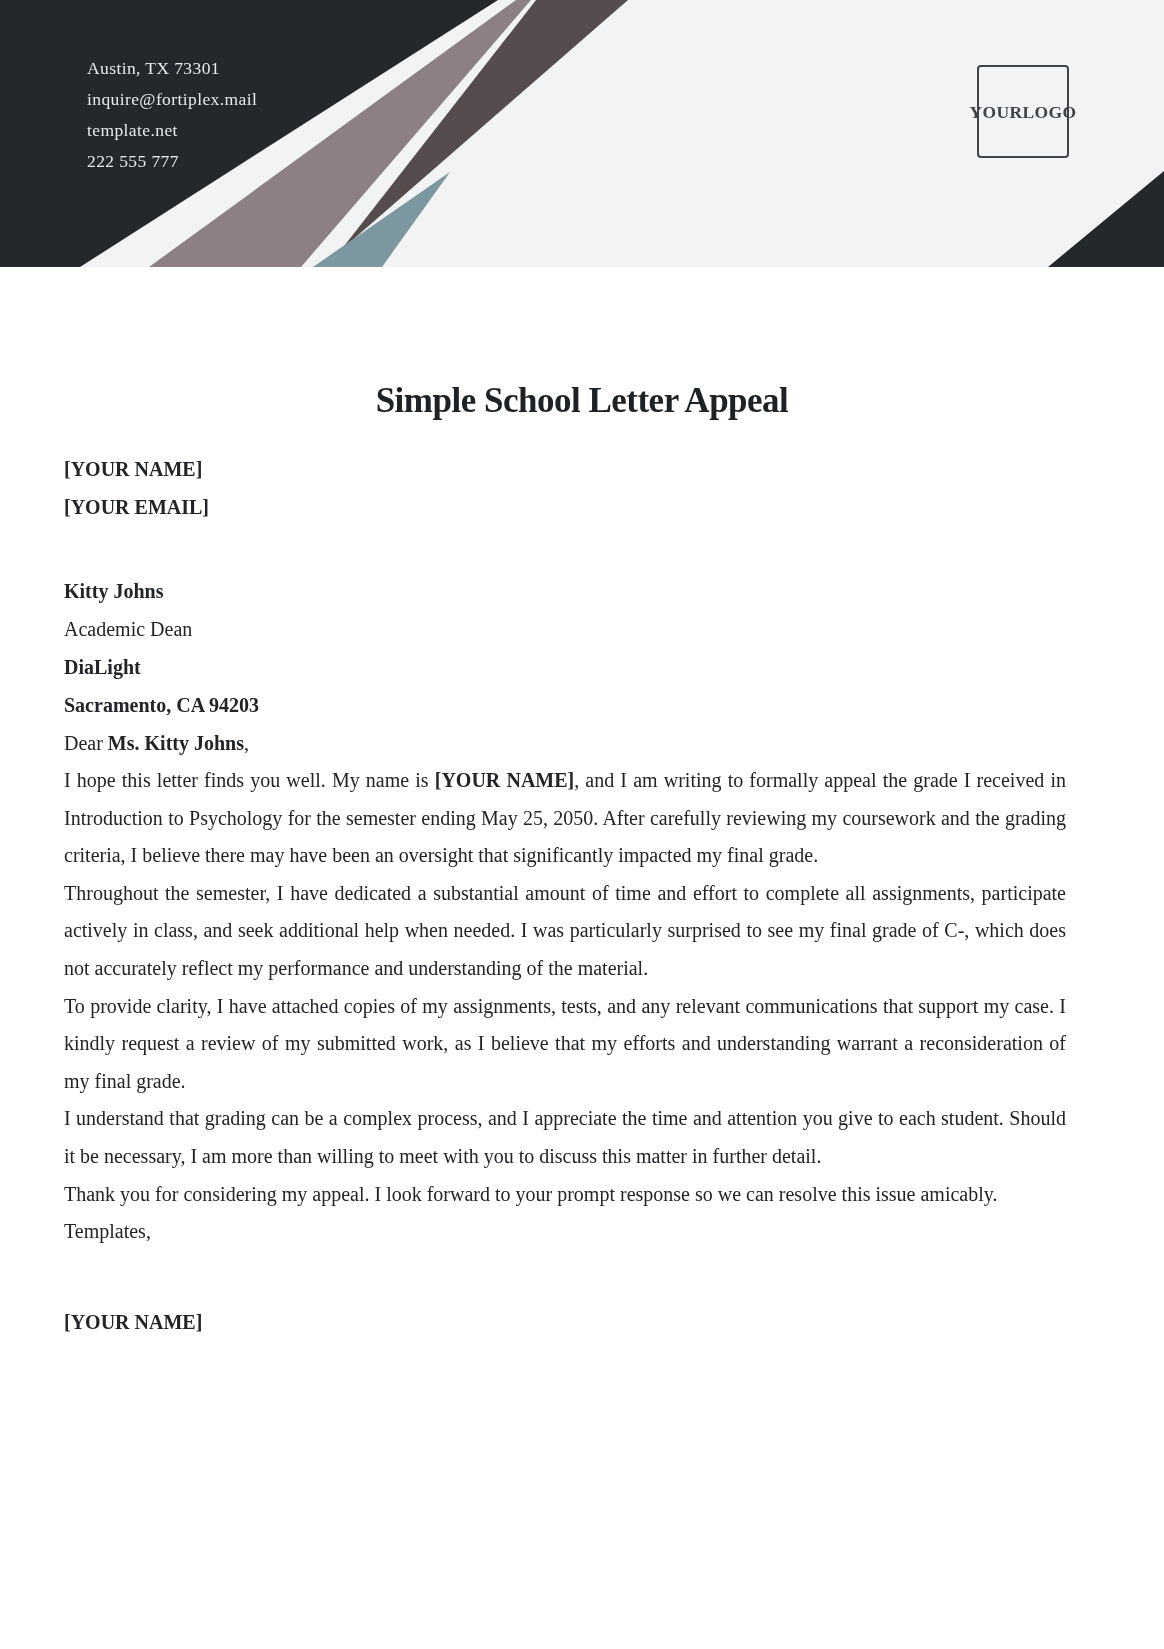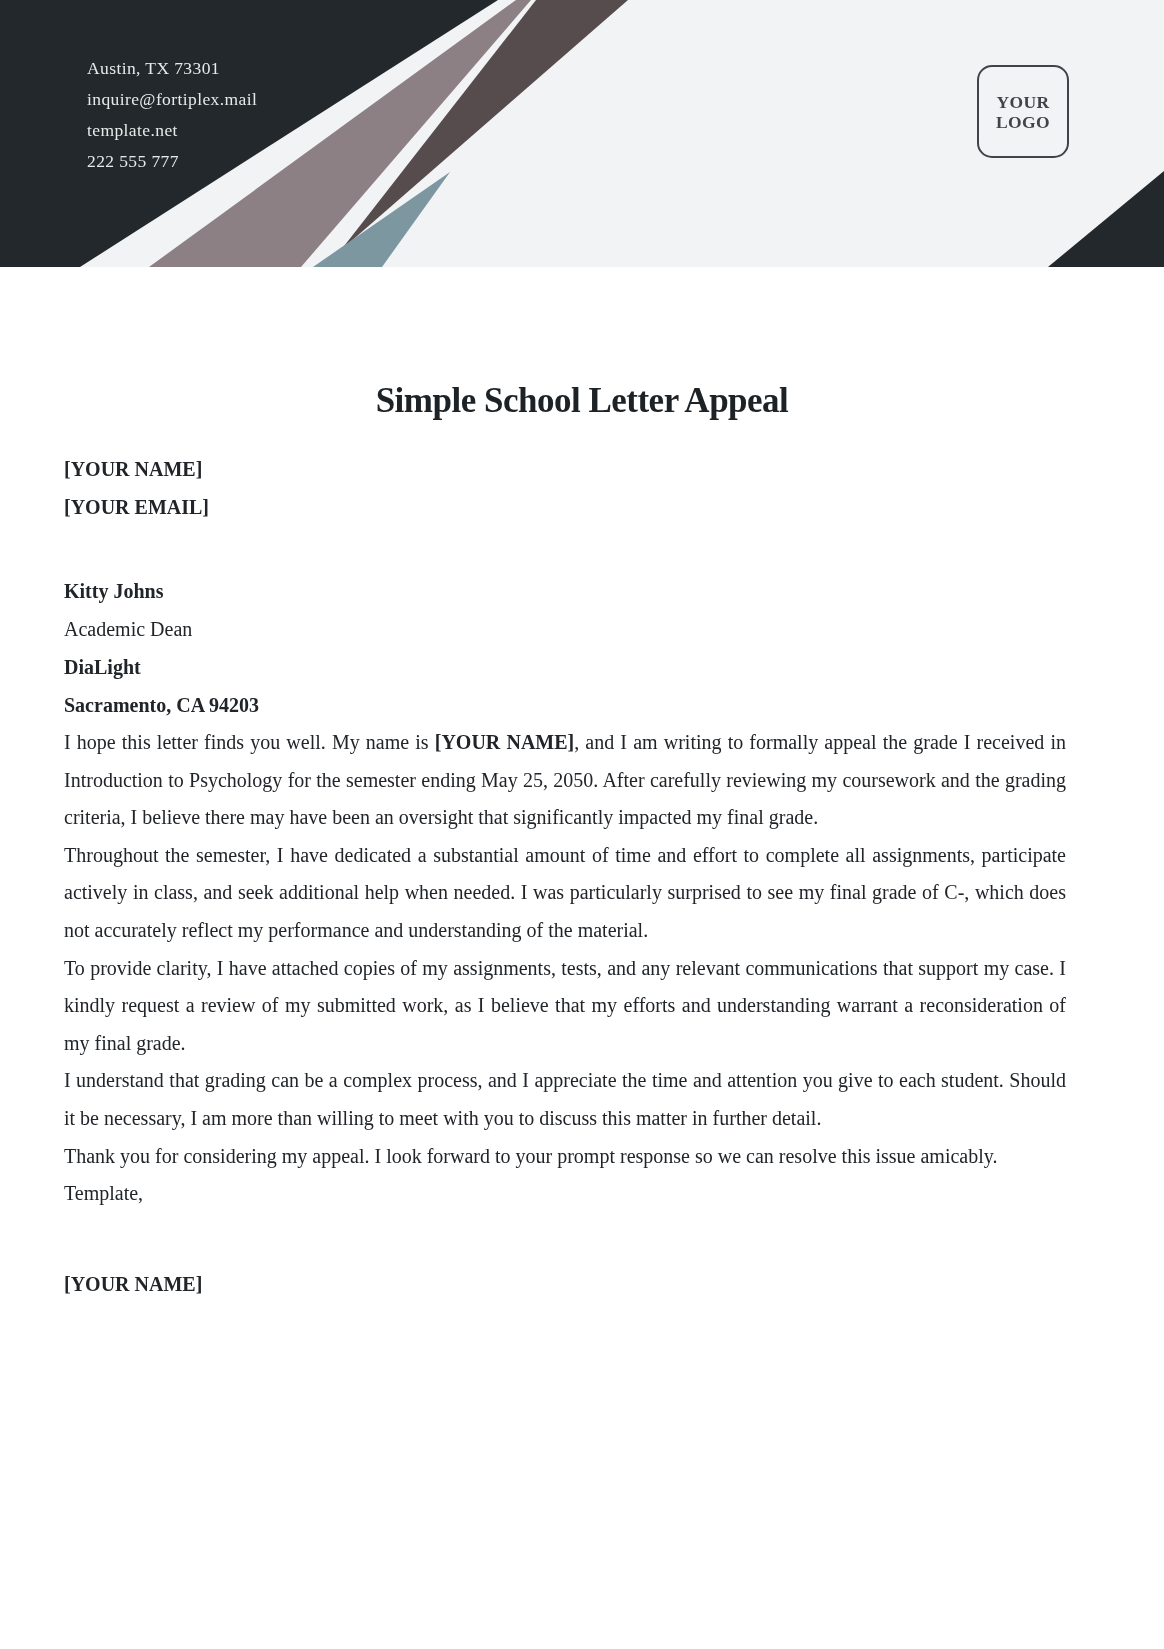--- a/index.html
+++ b/index.html
@@ -35,22 +35,22 @@
     position:absolute;left:87px;top:53px;
     font-size:17.5px;line-height:31px;
     letter-spacing:.4px;
     color:var(--header_text);
     font-weight:400;
   }
   .logo-box{
     position:absolute;left:977px;top:65px;
     width:92px;height:93px;
     border:2px solid var(--logo_ink);
-    border-radius:15px;
-    display:flex;flex-direction:column;
+    border-radius:4px;
+    display:flex;flex-direction:row;
     align-items:center;justify-content:center;
     color:var(--logo_ink);
     font-size:17.5px;line-height:20px;
     font-weight:600;letter-spacing:.4px;
   }
   
   .title{
     margin:109px 0 0;
     text-align:center;
     font-size:35px;line-height:49px;
@@ -106,29 +106,30 @@
     <div class="sender">
       <div>[YOUR NAME]</div>
       <div>[YOUR EMAIL]</div>
     </div>
 
     <div class="recipient">
       <div class="b">Kitty Johns</div>
       <div>Academic Dean</div>
       <div class="b">DiaLight</div>
       <div class="b">Sacramento, CA 94203</div>
+      <div><span>Dear </span><strong>Ms. Kitty Johns</strong><span>,</span></div>
     </div>
 
     <div class="letter-body">
       <p><span>I hope this letter finds you well. My name is </span><strong>[YOUR NAME]</strong><span>, and I am writing to formally appeal the grade I received in Introduction to Psychology for the semester ending May 25, 2050. After carefully reviewing my coursework and the grading criteria, I believe there may have been an oversight that significantly impacted my final grade.</span></p>
       <p><span>Throughout the semester, I have dedicated a substantial amount of time and effort to complete all assignments, participate actively in class, and seek additional help when needed. I was particularly surprised to see my final grade of C-, which does not accurately reflect my performance and understanding of the material.</span></p>
       <p><span>To provide clarity, I have attached copies of my assignments, tests, and any relevant communications that support my case. I kindly request a review of my submitted work, as I believe that my efforts and understanding warrant a reconsideration of my final grade.</span></p>
       <p><span>I understand that grading can be a complex process, and I appreciate the time and attention you give to each student. Should it be necessary, I am more than willing to meet with you to discuss this matter in further detail.</span></p>
       <p><span>Thank you for considering my appeal. I look forward to your prompt response so we can resolve this issue amicably.</span></p>
-      <p class="closing-p">Template,</p>
+      <p class="closing-p">Templates,</p>
     </div>
 
     <div class="signature">[YOUR NAME]</div>
   </div>
 
   <div class="footer">
     <a href="#">Letter Templates</a><span class="sep"> @ </span><a href="#">Template.net</a>
   </div>
 
 </div>

